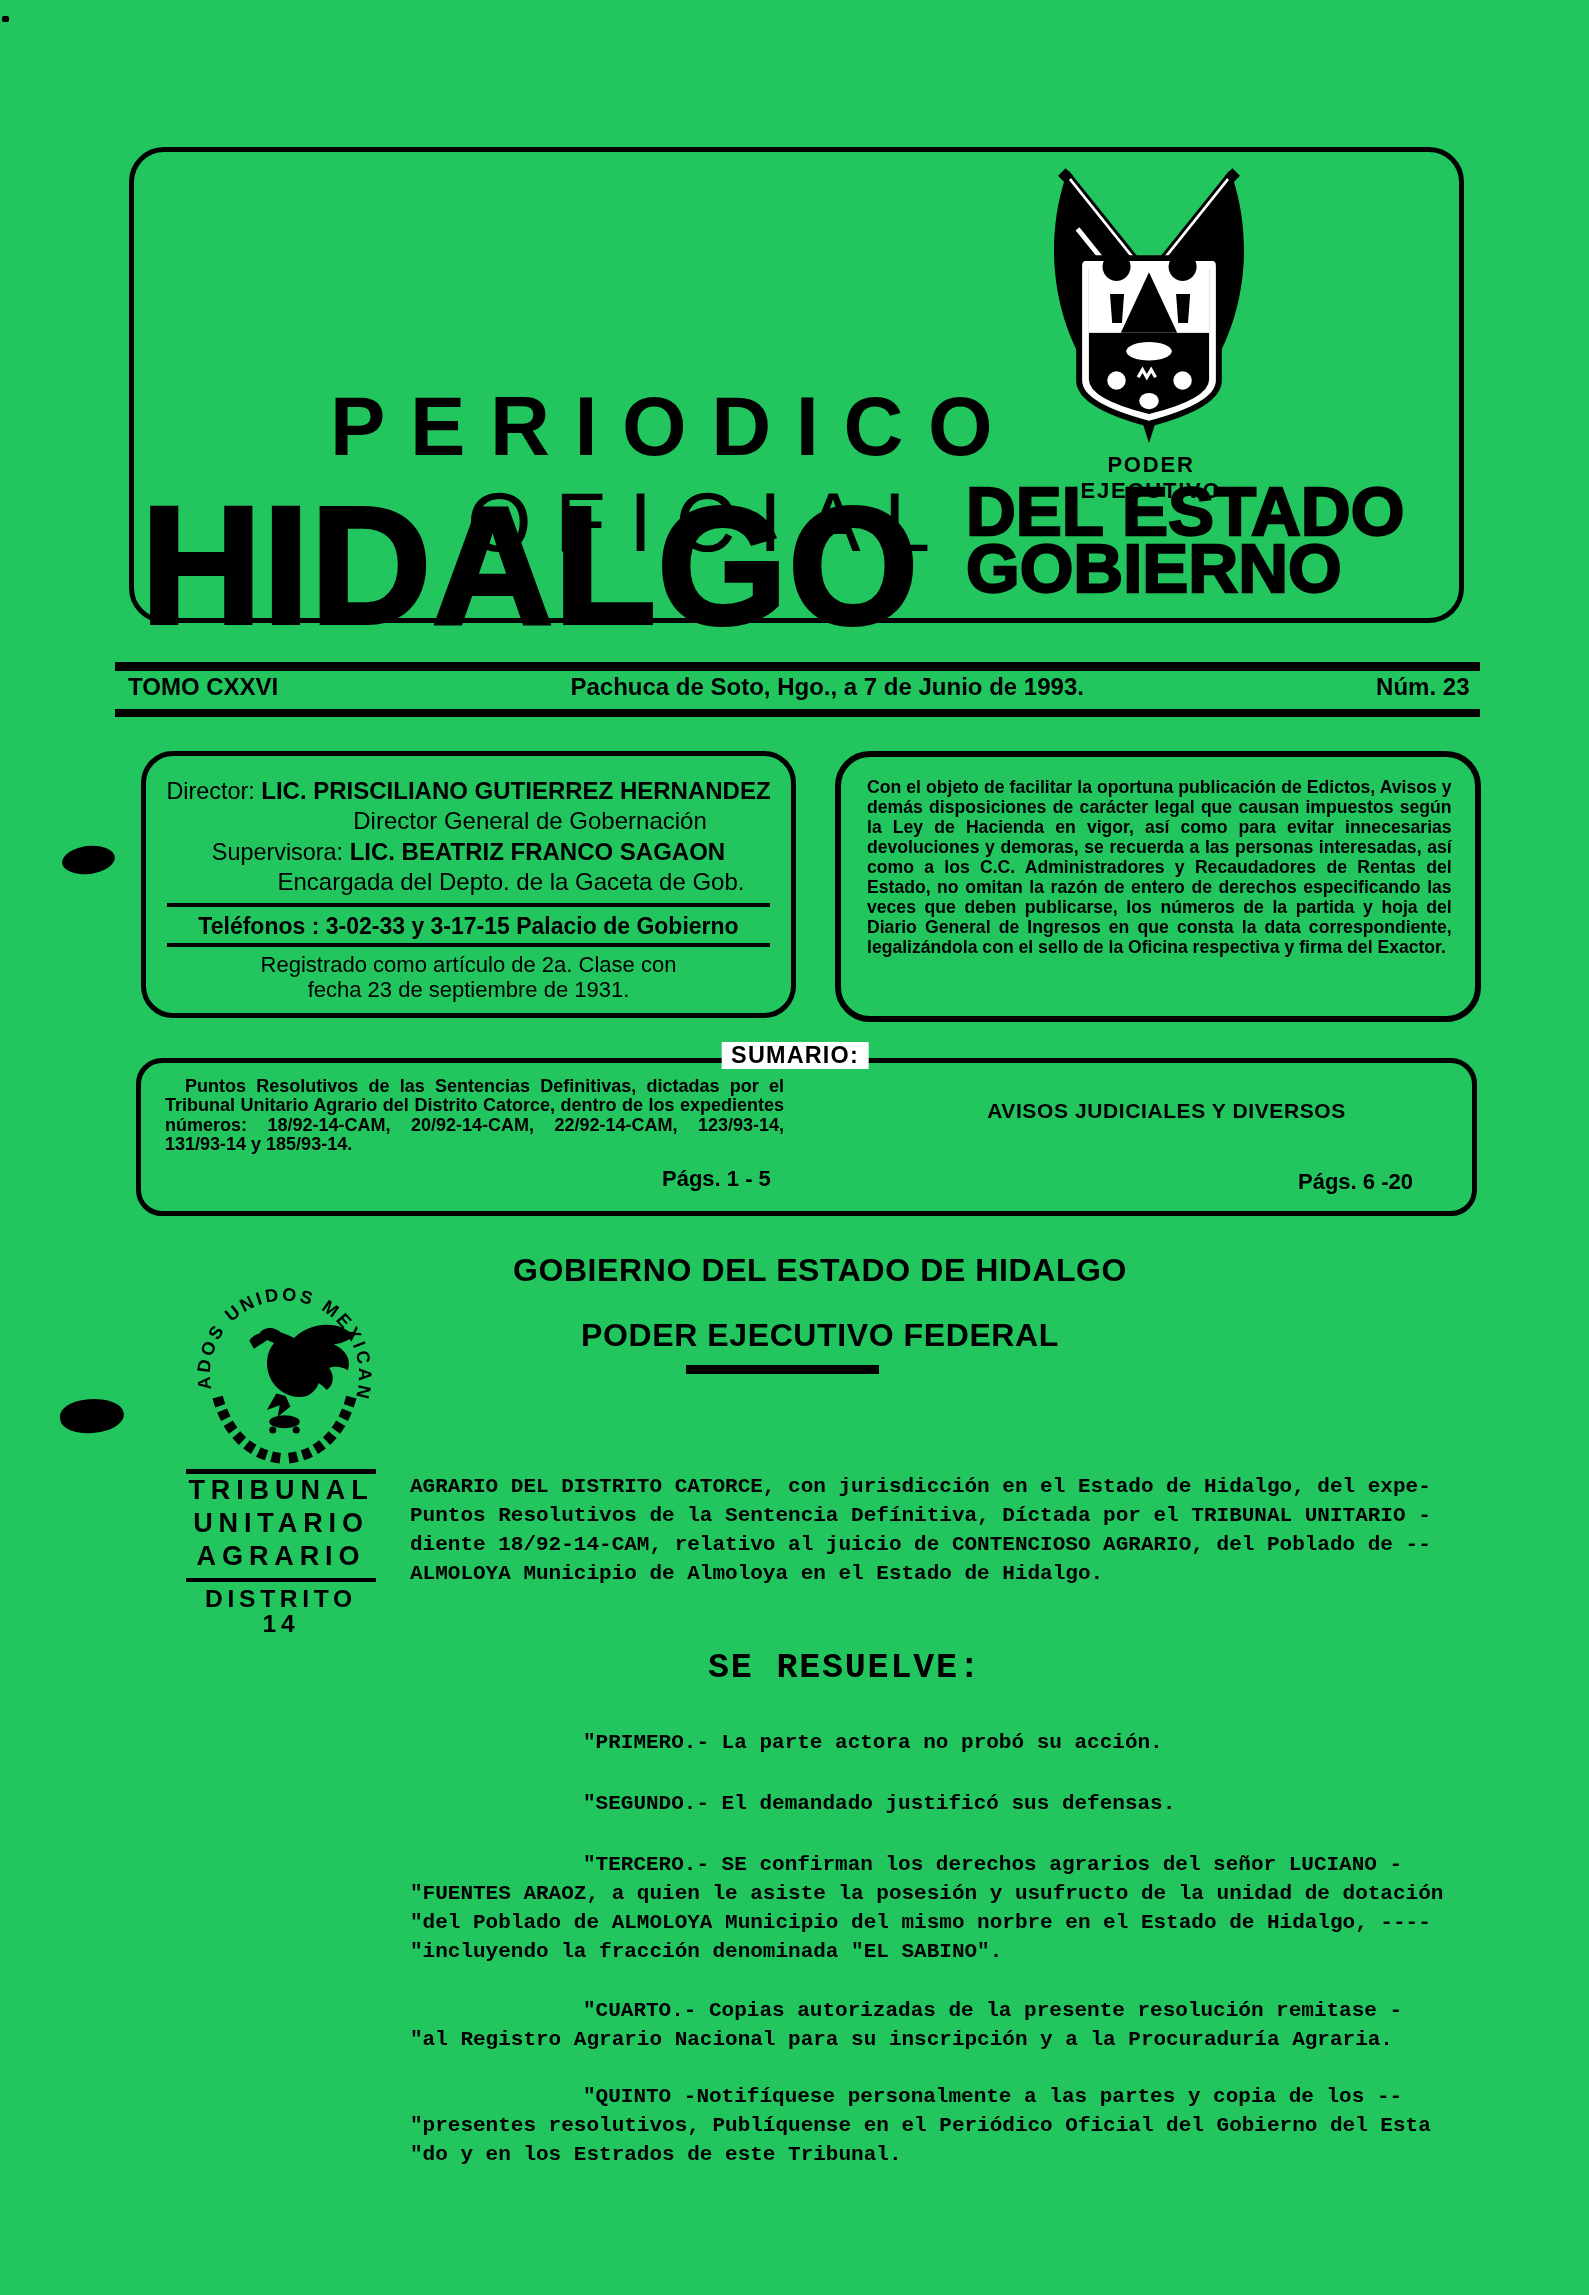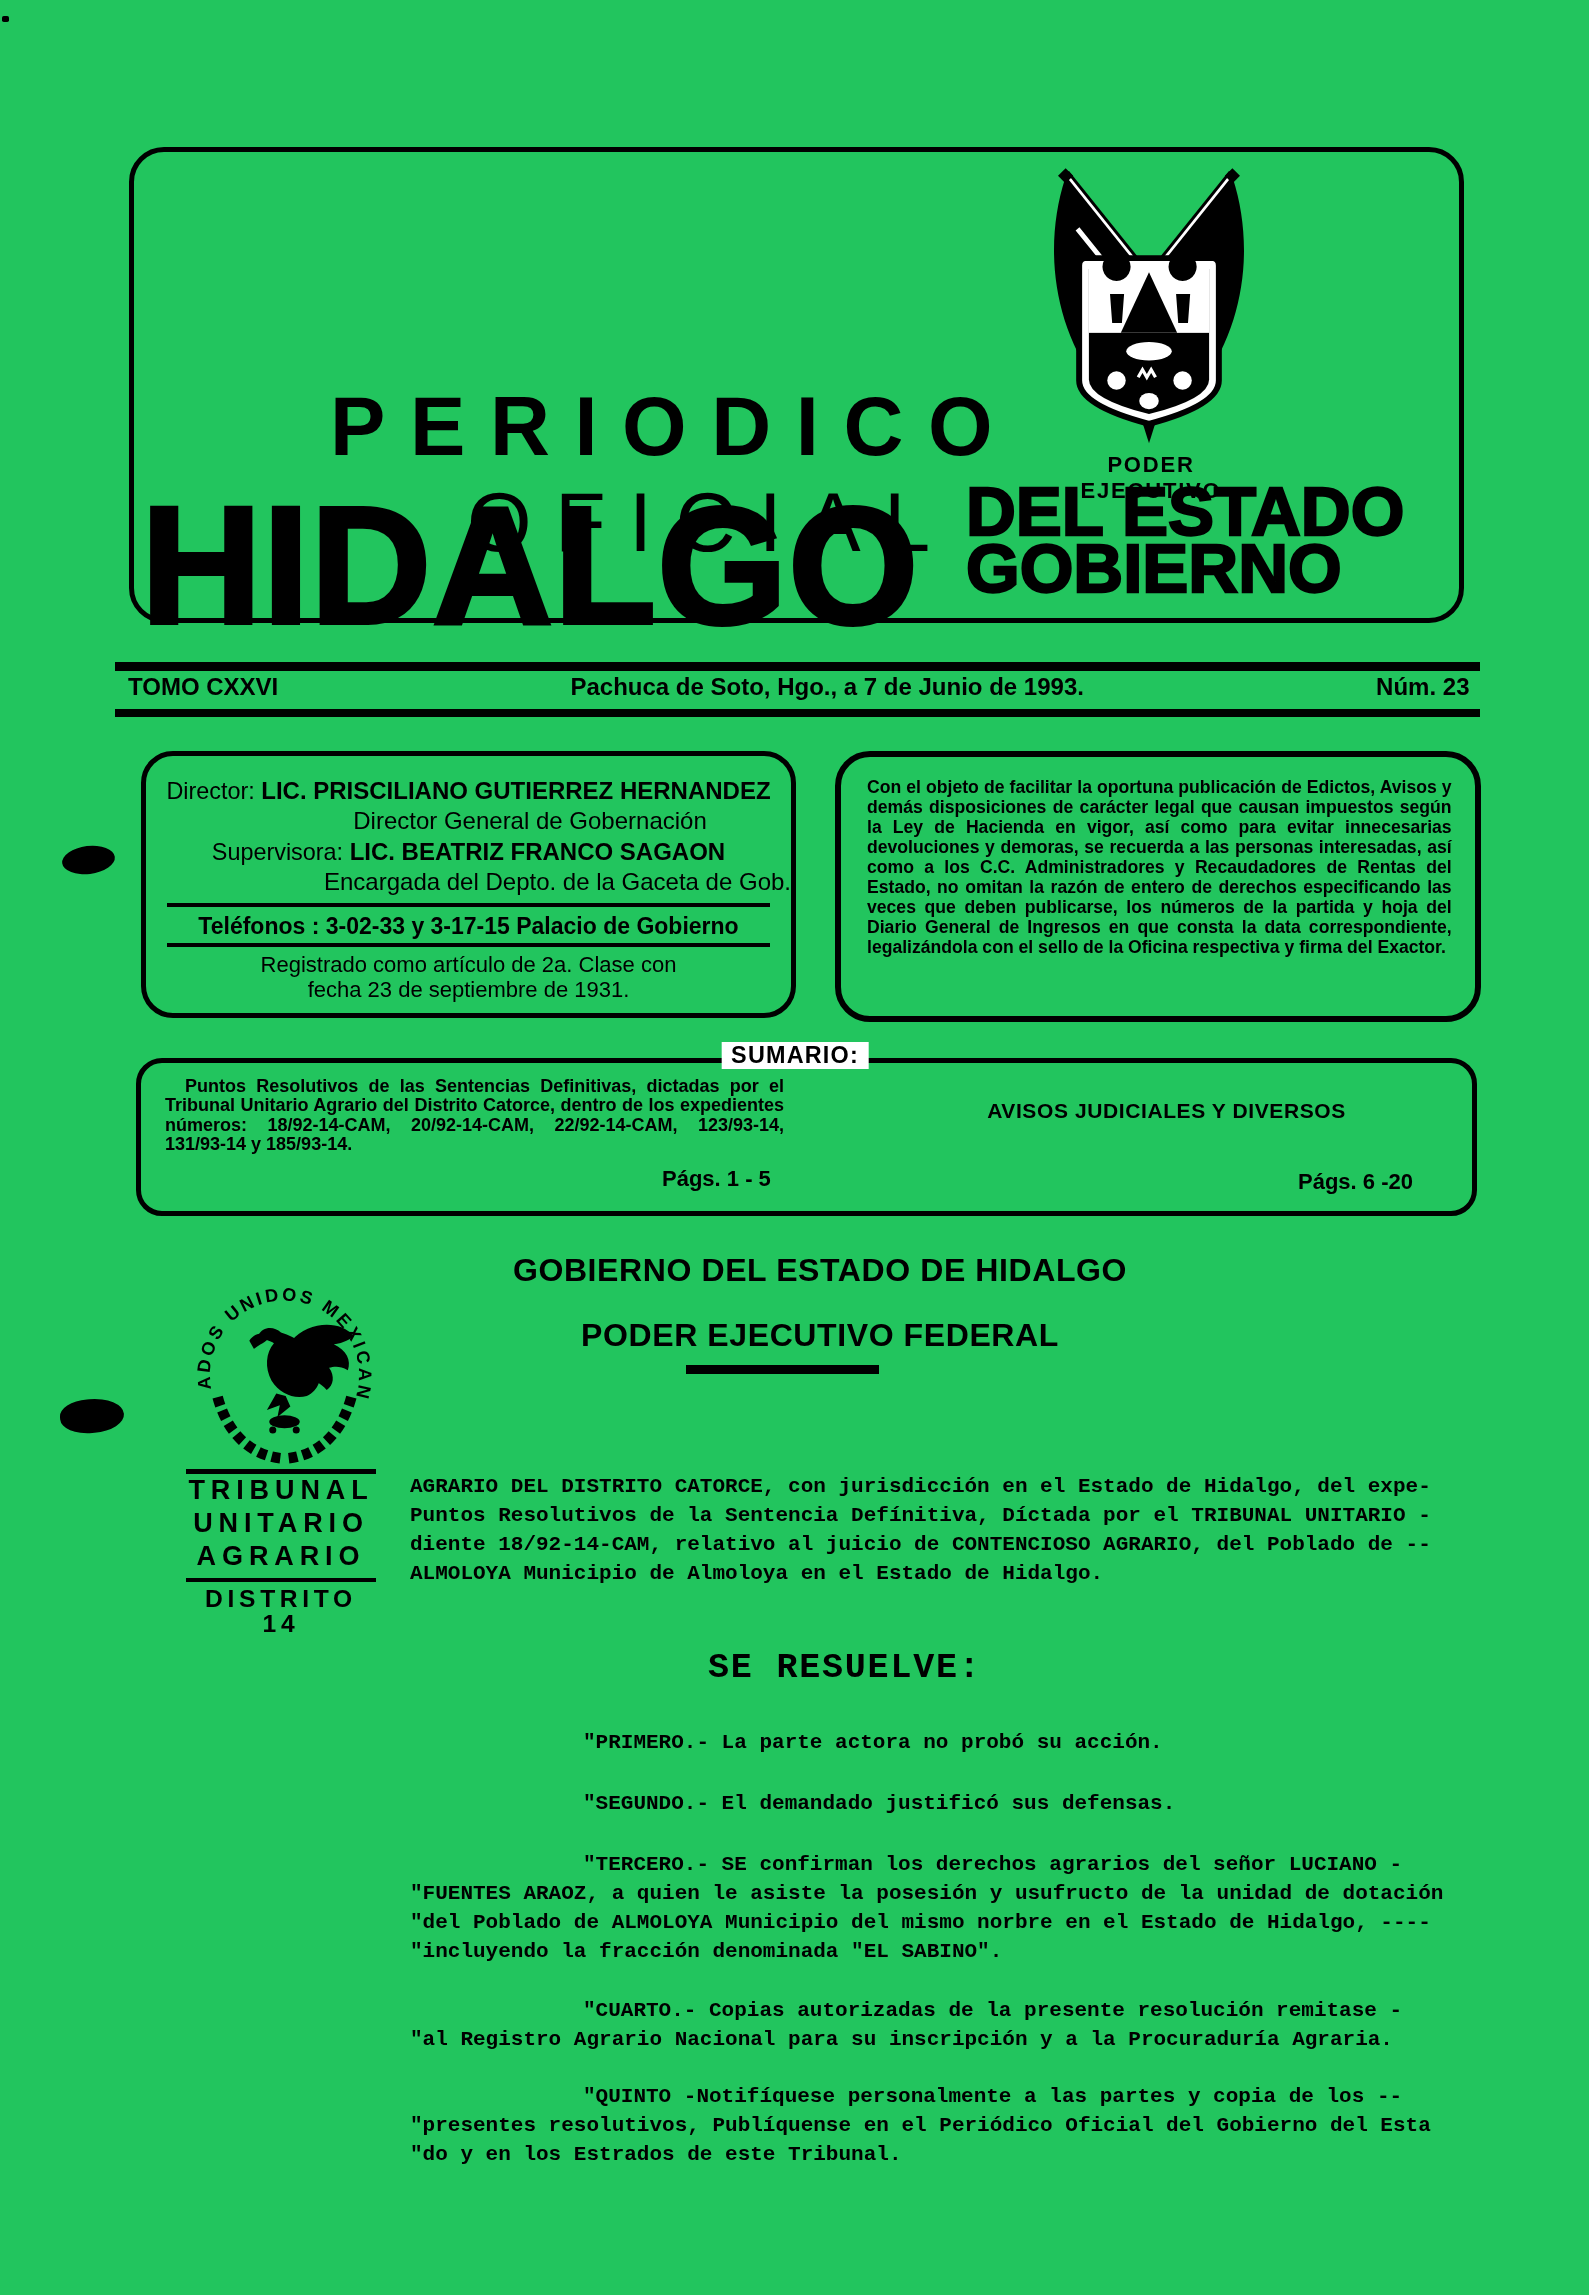--- a/index.html
+++ b/index.html
@@ -32,21 +32,21 @@
   .issue-bar{position:absolute;left:115px;top:673px;width:1365px;display:flex;align-items:center;
              justify-content:space-between;font-size:24px;font-weight:bold;}
   .issue-bar .pad-l{padding-left:13px;} .issue-bar .pad-r{padding-right:10.5px;}
 
   
   .staff-box{position:absolute;left:141px;top:751px;width:655px;height:267px;box-sizing:border-box;
              border:5.3px solid #000;border-radius:32px;text-align:center;padding-top:21px;}
   .s-line{font-size:23.4px;line-height:28px;margin-bottom:2.3px;}
   .s-line .name{font-weight:bold;font-size:24px;}
   .s-title{font-size:24px;line-height:28px;padding-left:123px;margin-bottom:2.3px;}
-  .s-title2{font-size:24px;line-height:28px;padding-left:85px;margin-bottom:7px;text-align:right;}
+  .s-title2{font-size:24px;line-height:28px;padding-left:85px;margin-bottom:7px;}
   .s-rule{height:4.1px;background:#000;margin:0 21px 4.7px 21px;}
   .s-phones{font-size:23px;font-weight:bold;line-height:28px;margin:3.5px 0 3.5px 0;}
   .s-reg{font-size:22px;line-height:25px;}
 
   
   .notice-box{position:absolute;left:835px;top:751px;width:646px;height:271px;box-sizing:border-box;
               border:6.4px solid #000;border-radius:35px;padding:20px 23.4px 0 26px;}
   .notice-box p{margin:0;font-size:17.6px;font-weight:bold;line-height:20px;text-align:justify;}
 
   

